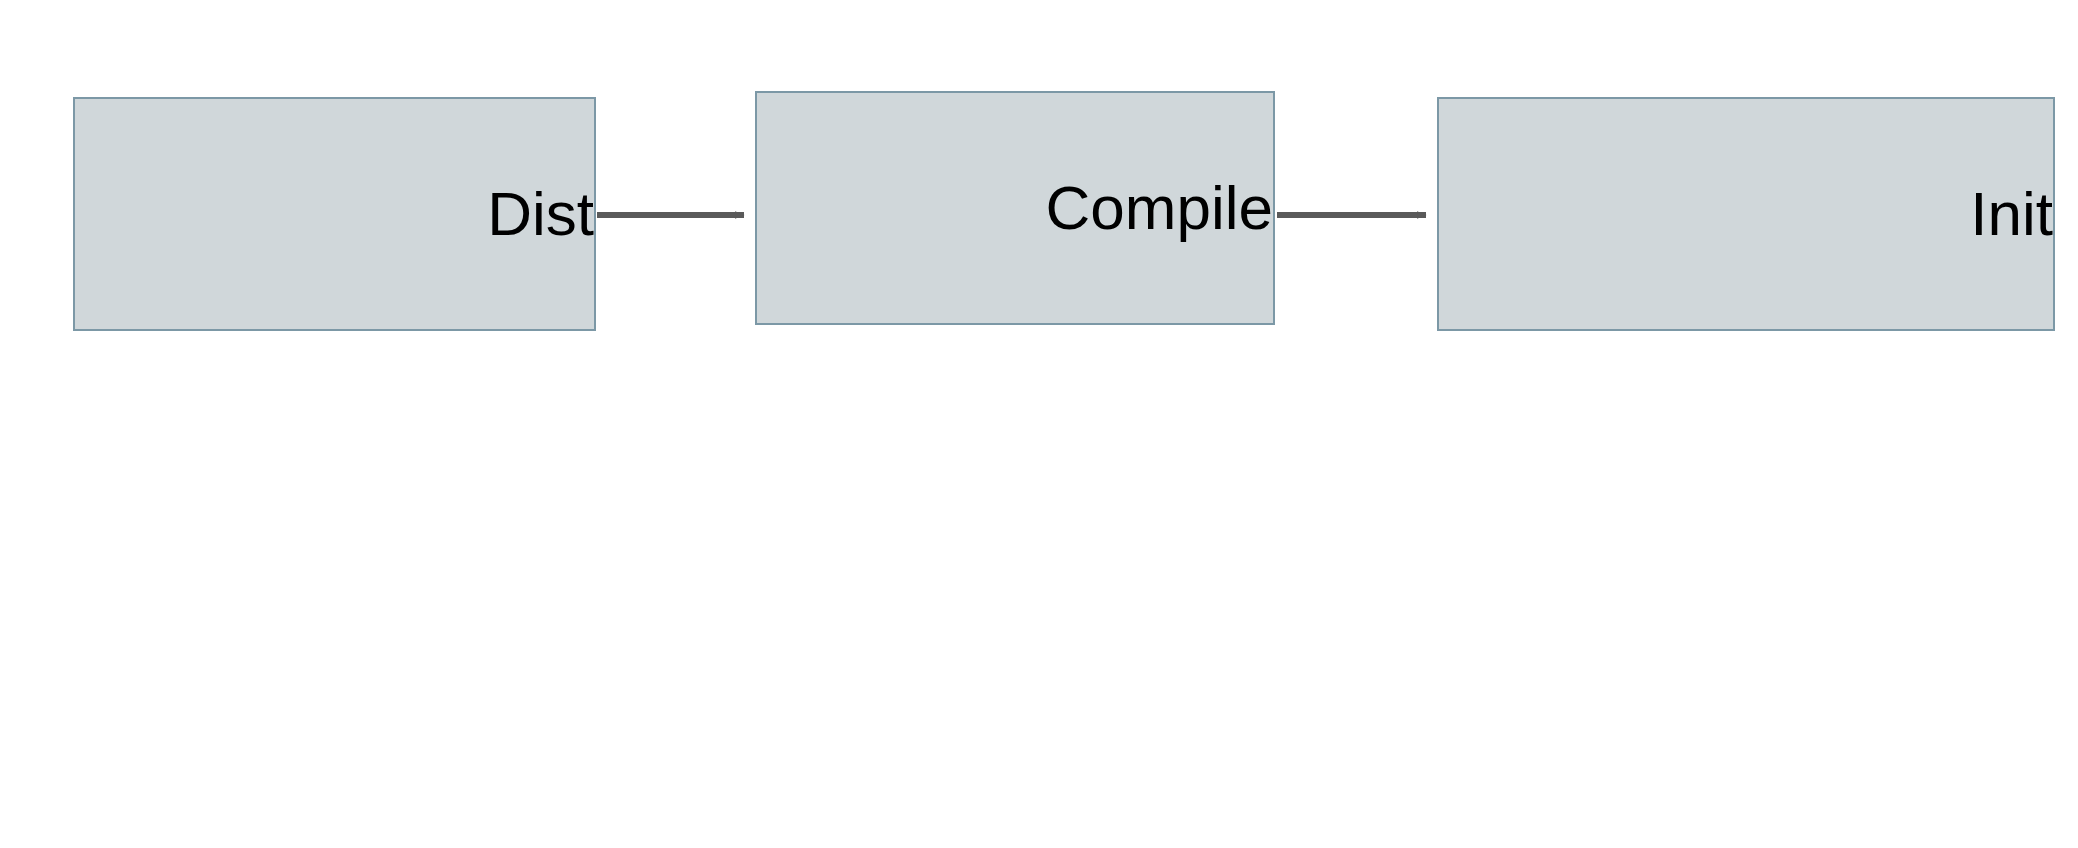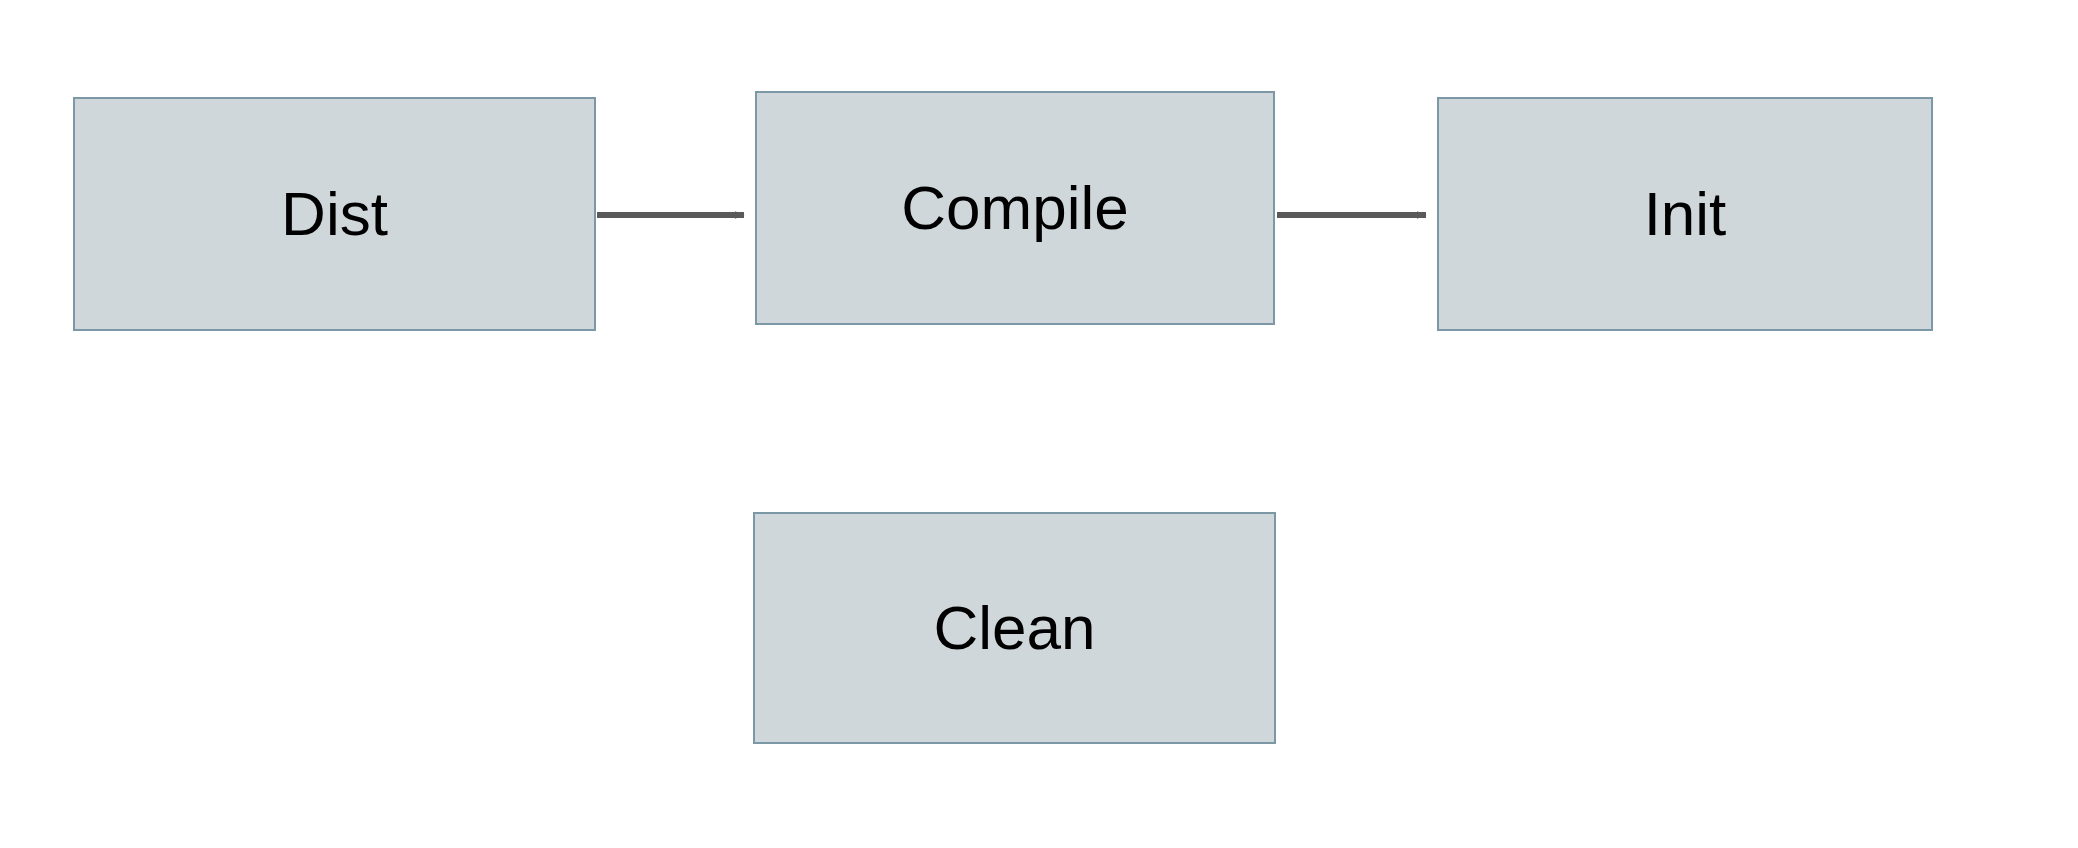--- a/index.html
+++ b/index.html
@@ -18,21 +18,21 @@
     background: #ffffff;
     overflow: hidden;
   }
   .node {
     position: absolute;
     box-sizing: border-box;
     background: #d0d7da;
     border: 2px solid #7c98a6;
     display: flex;
     align-items: center;
-    justify-content: center;
+    justify-content: flex-end;
   }
   .node-label {
     font-family: "Liberation Sans", sans-serif;
     font-size: 62px;
     font-weight: 400;
     color: #000000;
     line-height: 1;
     letter-spacing: 0px;
     white-space: nowrap;
     user-select: none;
@@ -42,21 +42,21 @@
     left: 0;
     top: 0;
     width: 2078px;
     height: 848px;
     pointer-events: none;
   }
 
   
   #node-dist    { left: 73px;   top: 97px;  width: 523px; height: 234px; }
   #node-compile { left: 755px;  top: 91px;  width: 520px; height: 234px; }
-  #node-init    { left: 1437px; top: 97px;  width: 496px; height: 234px; }
+  #node-init    { left: 1437px; top: 97px;  width: 618px; height: 234px; }
   #node-clean   { left: 753px;  top: 512px; width: 523px; height: 232px; }
 </style>
 </head>
 <body>
 
 <div id="canvas">
 
   <svg class="edge-layer" viewBox="0 0 2078 848" width="2078" height="848" xmlns="http://www.w3.org/2000/svg">
     <defs>
       <marker id="arrowhead" markerWidth="10" markerHeight="8" refX="9.4" refY="4" orient="auto" markerUnits="userSpaceOnUse">
@@ -78,17 +78,14 @@
   </div>
 
   <div class="node" id="node-compile">
     <span class="node-label">Compile</span>
   </div>
 
   <div class="node" id="node-init">
     <span class="node-label">Init</span>
   </div>
 
-  <div class="node" id="node-clean">
-    <span class="node-label">Clean</span>
-  </div>
 
 </div>
 
 </body></html>

